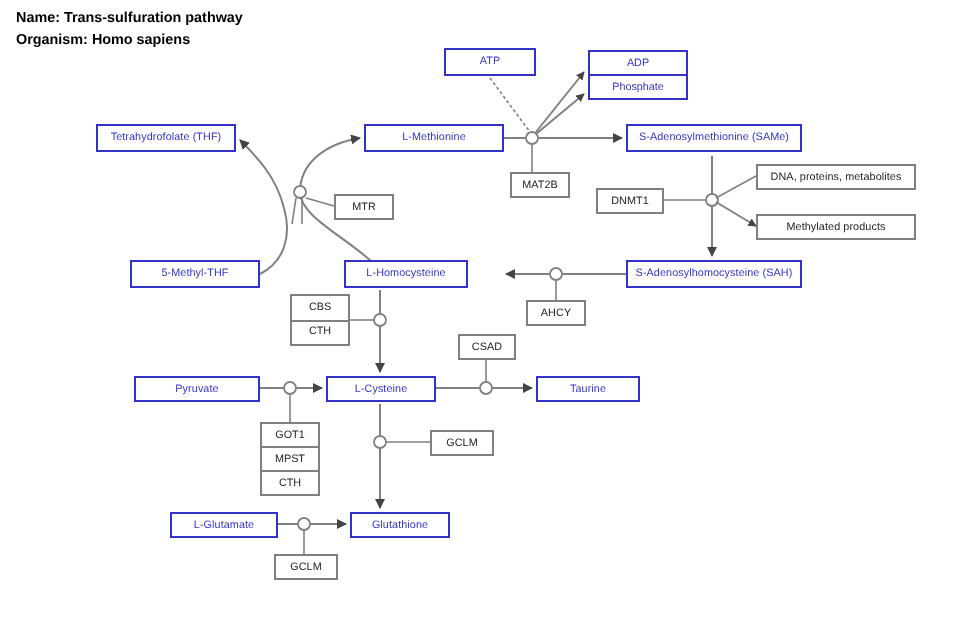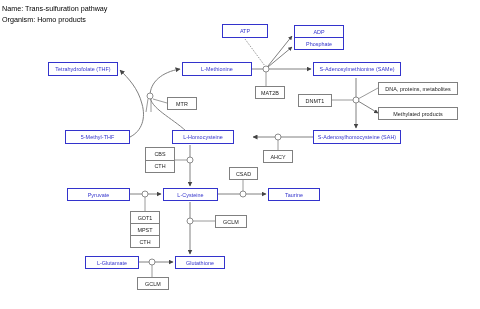--- a/index.html
+++ b/index.html
@@ -15,24 +15,24 @@
     overflow: hidden;
   }
   #canvas {
     position: absolute;
     left: 0; top: 0;
     width: 480px;
     height: 309px;
   }
   .header {
     position: absolute;
-    left: 2px;
+    left: 8px;
     top: 3px;
     font-size: 7.2px;
-    font-weight: normal;
+    font-weight: bold;
     color: #000000;
     line-height: 11px;
     white-space: nowrap;
   }
   .header div { white-space: nowrap; }
 
   
   .node {
     position: absolute;
     box-sizing: border-box;
@@ -90,21 +90,21 @@
   .edge-thin { stroke: #808080; stroke-width: 0.8; fill: none; }
   .anchor { fill: #ffffff; stroke: #808080; stroke-width: 0.9; }
 </style>
 </head>
 <body>
 
 <div id="canvas">
 
   <div class="header">
     <div>Name: Trans-sulfuration pathway</div>
-    <div>Organism: Homo products</div>
+    <div>Organism: Homo sapiens</div>
   </div>
 
   <svg width="480" height="309">
     <defs>
       <marker id="arrow" viewBox="0 0 10 10" refX="9" refY="5" markerWidth="5" markerHeight="5" orient="auto-start-reverse">
         <path d="M 0 0 L 10 5 L 0 10 z" fill="#444444"></path>
       </marker>
       <marker id="arrowSm" viewBox="0 0 10 10" refX="9" refY="5" markerWidth="4.2" markerHeight="4.2" orient="auto-start-reverse">
         <path d="M 0 0 L 10 5 L 0 10 z" fill="#444444"></path>
       </marker>

